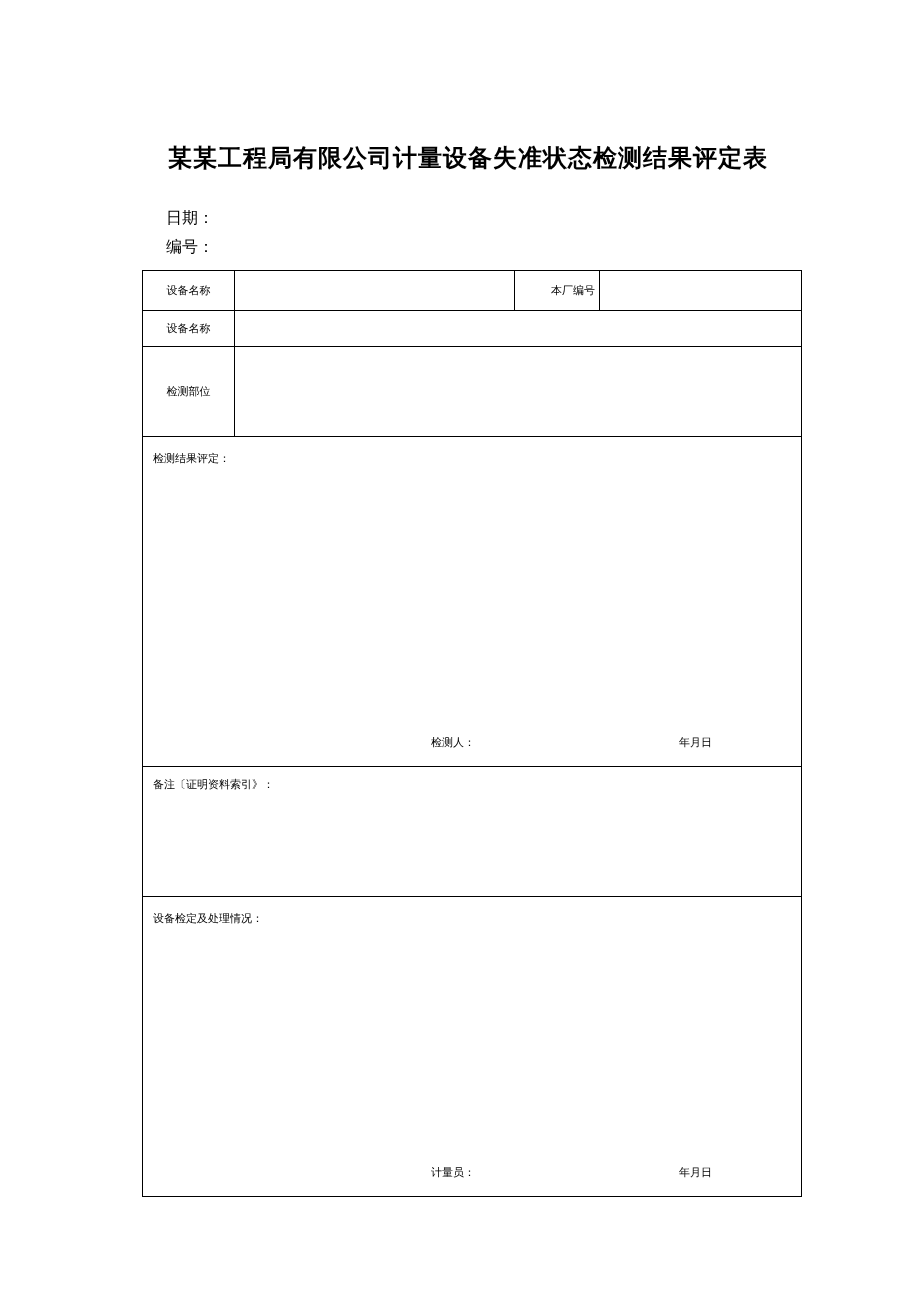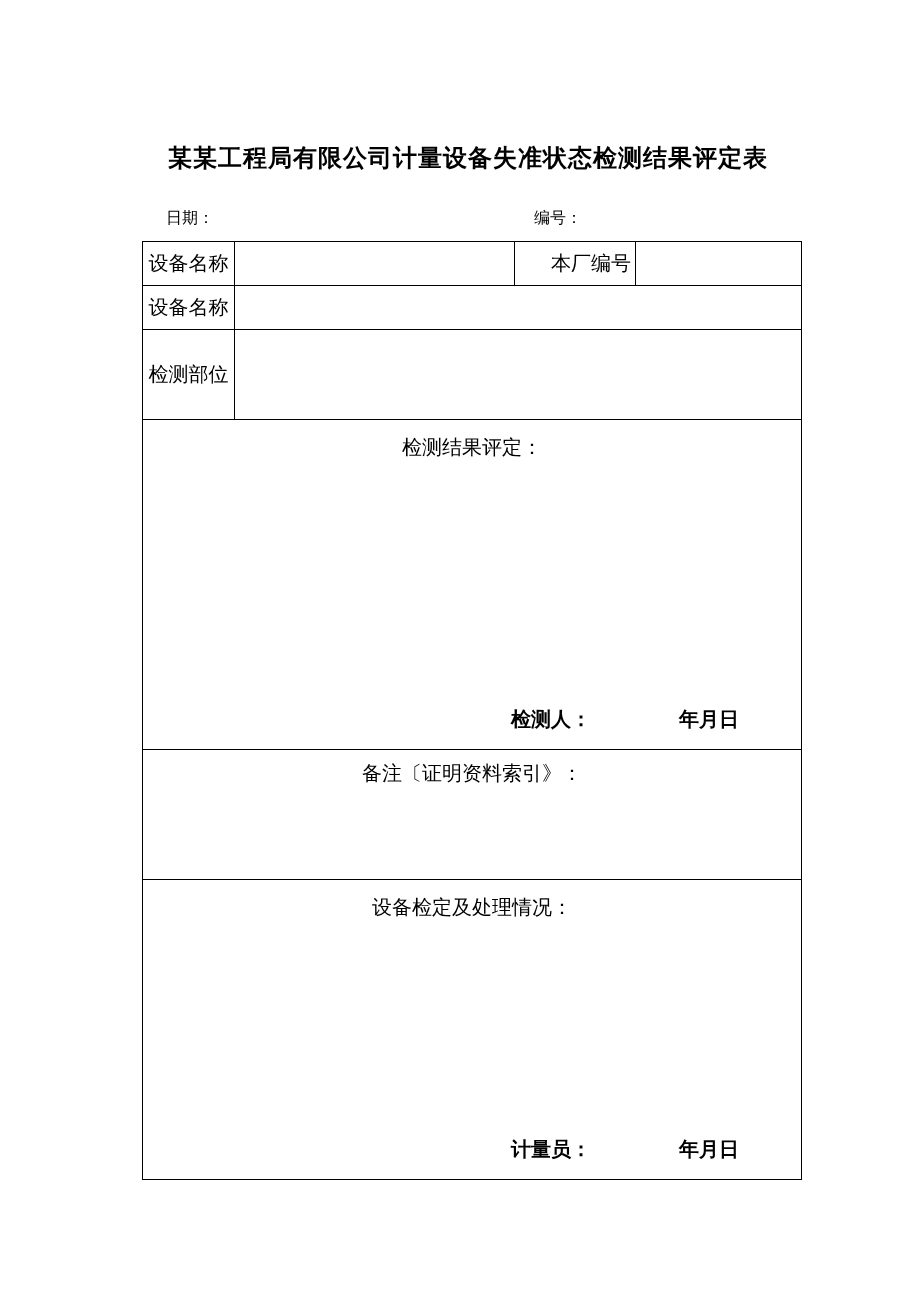--- a/index.html
+++ b/index.html
@@ -19,36 +19,36 @@
       font-size: 24px;
       font-weight: bold;
       margin-bottom: 30px;
       letter-spacing: 1px;
     }
     .header-row {
       display: flex;
       font-size: 16px;
       margin-bottom: 8px;
       padding-left: 20px;
+      flex-direction: column;
     }
     .header-row .date-label {
       width: 360px;
     }
     .header-row .serial-label {
     }
     table {
       border-collapse: collapse;
       width: 100%;
-      font-size: 20px;
+      font-size: 11px;
     }
     td {
       border: 1px solid #000;
       padding: 8px 4px;
       vertical-align: middle;
-      text-align: center;
     }
     .label-cell {
       width: 92px;
       text-align: center;
       height: 40px;
     }
     .factory-label {
       text-align: center;
       white-space: nowrap;
       padding-left: 36px;
@@ -69,21 +69,20 @@
       display: block;
     }
     .result-footer {
       position: absolute;
       bottom: 8px;
       left: 0;
       right: 17px;
       display: flex;
       justify-content: flex-start;
       padding-left: 280px;
-      font-weight: bold;
     }
     .result-footer .inspector {
       width: 240px;
     }
     .result-footer .date {
     }
     .processing-cell {
       height: 300px;
       vertical-align: top;
       padding: 10px 6px;

